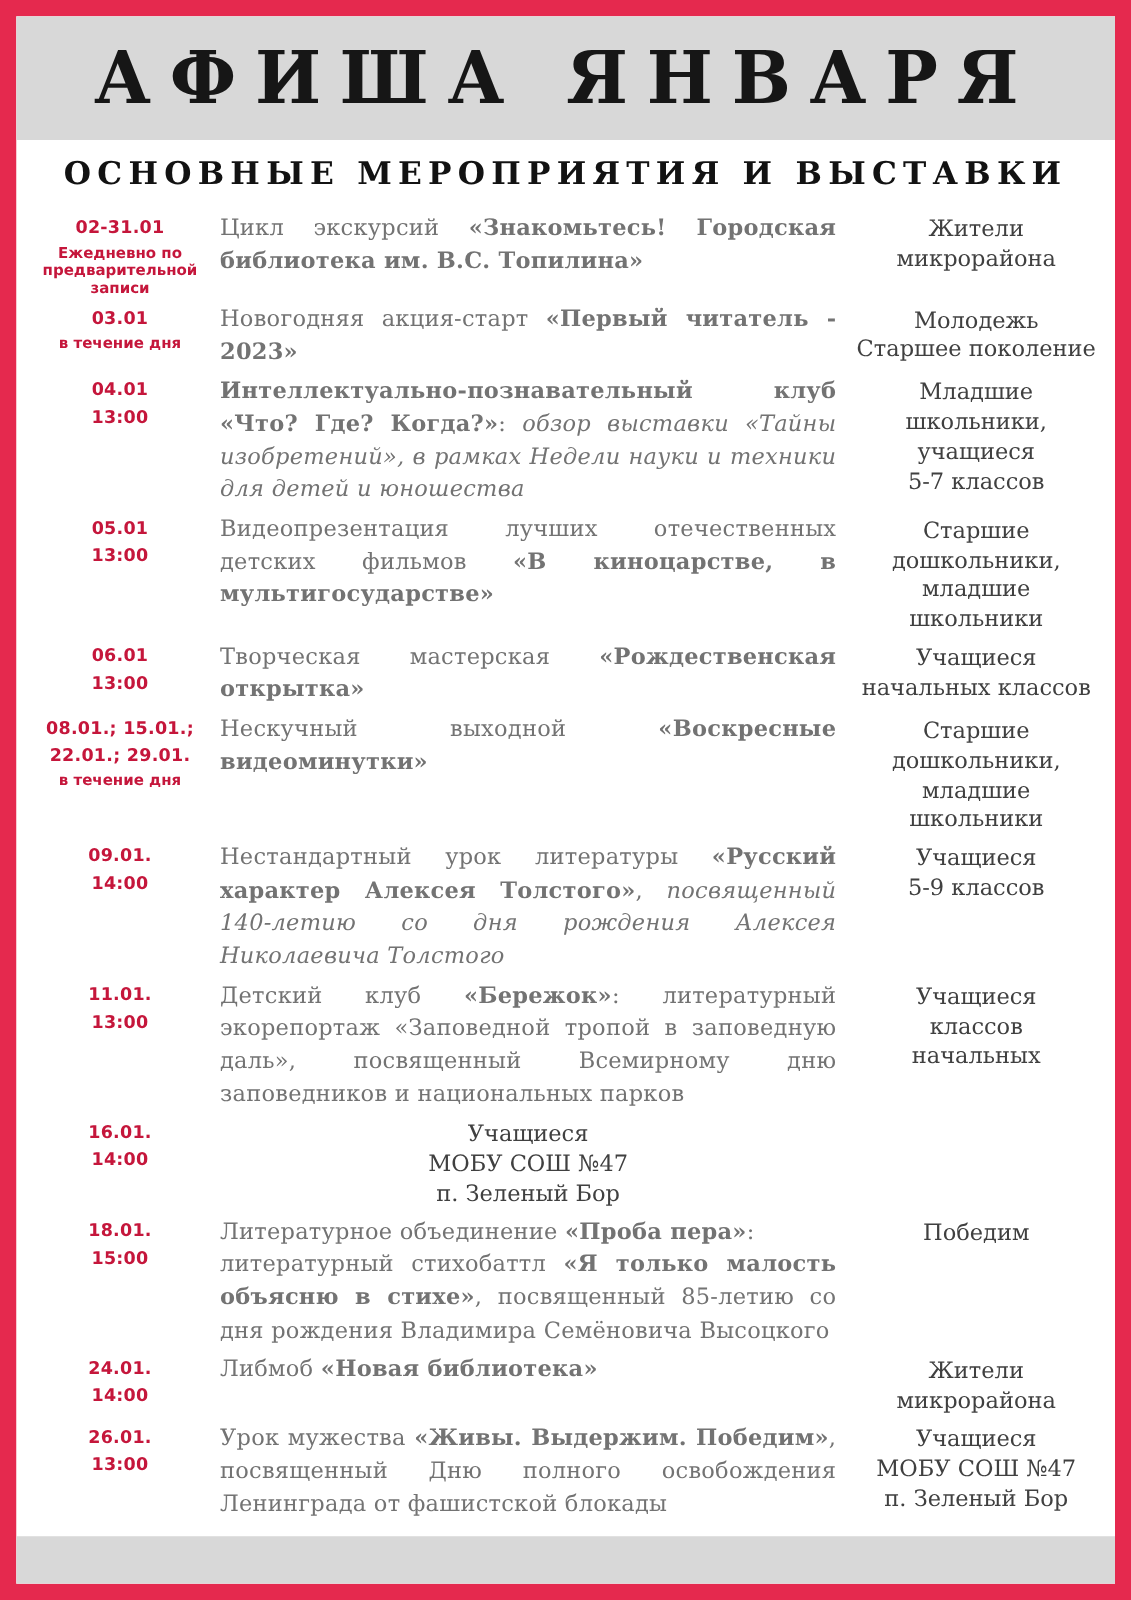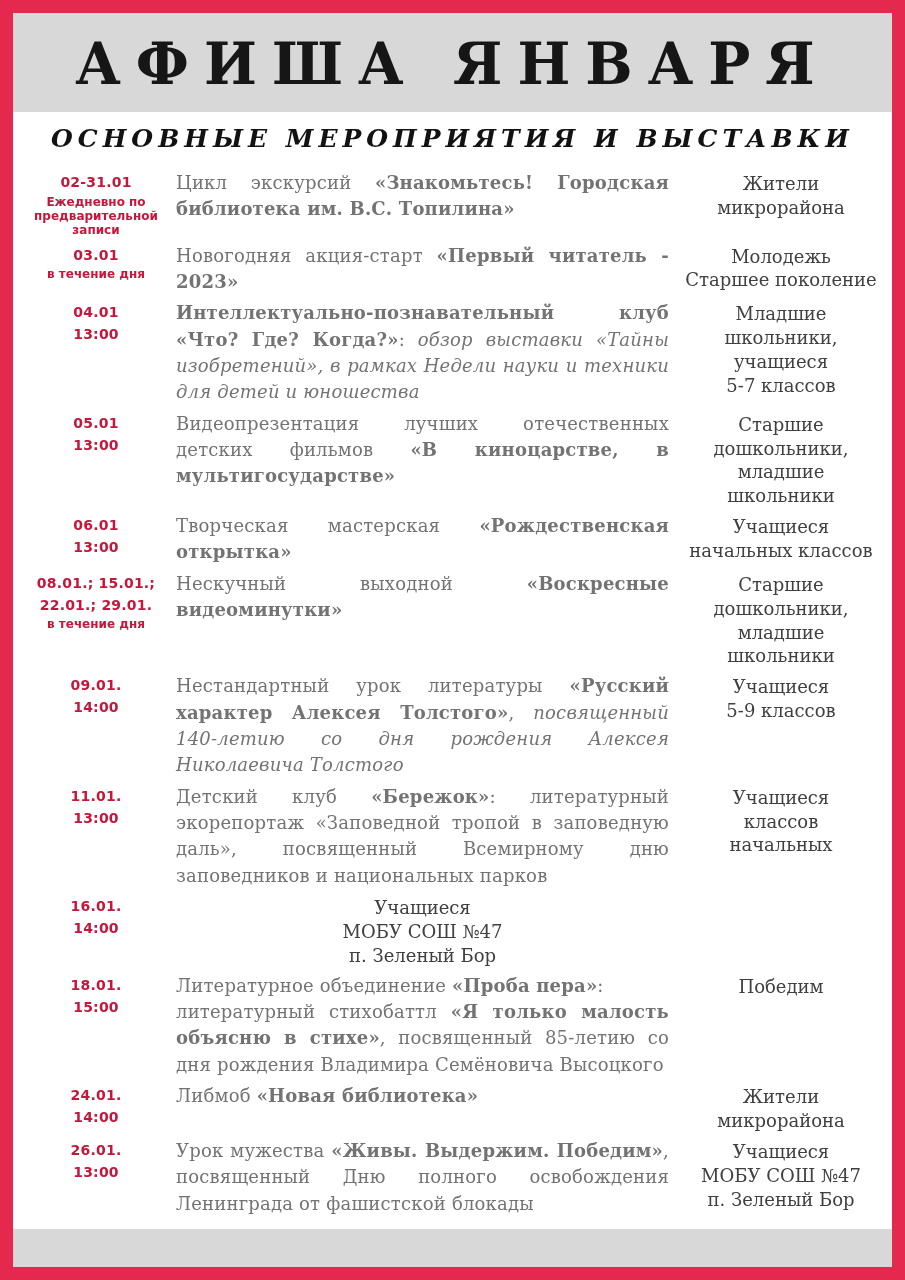--- a/index.html
+++ b/index.html
@@ -39,21 +39,20 @@
     height: 52px; flex: 0 0 52px;
     display: flex; align-items: center; justify-content: center;
   }
   .subtitle {
     font-family: "DejaVu Serif", serif;
     font-weight: bold;
     font-size: 25px;
     letter-spacing: 5px;
     color: #121212;
     white-space: nowrap;
-    font-style: italic;
   }
   .table {
     flex: 1 1 auto;
     display: flex; flex-direction: column;
     justify-content: space-between;
     padding: 6px 12px 8px 16px;
     overflow: hidden;
   }
   .row {
     display: grid;

